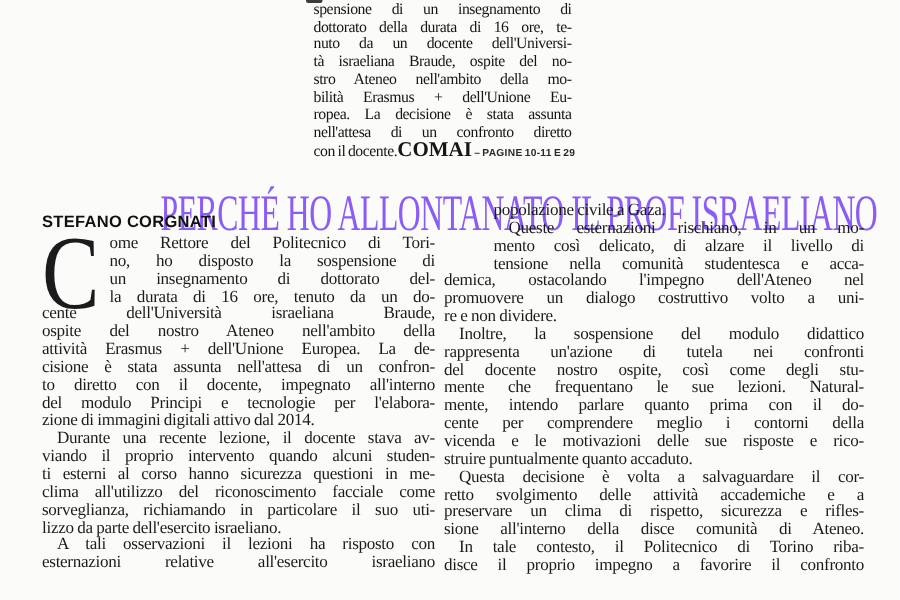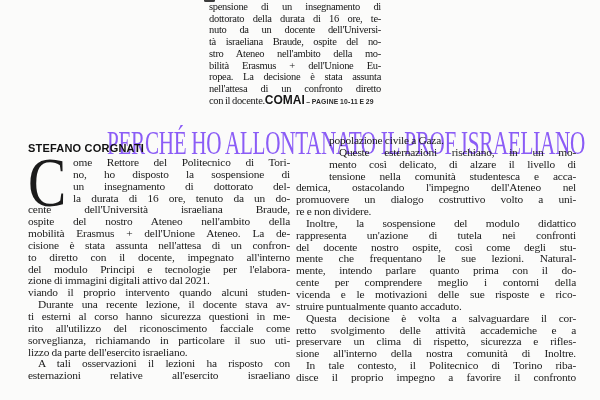--- a/index.html
+++ b/index.html
@@ -12,21 +12,21 @@
   .teaser{
     position:absolute;left:209px;top:1px;width:172px;
     font-size:10.5px;line-height:11.7px;
     letter-spacing:-0.3px;word-spacing:-0.6px;
     color:#161616;
   }
   .frag{position:absolute;left:-5px;top:-2px;width:11px;height:3px;background:#3c3c3c;border-radius:2px;}
   .line{min-height:11.7px;}
   .j{text-align:justify;text-align-last:justify;}
   .t-tail{white-space:nowrap;}
-  .sig{font-family:Liberation Sans, sans-serif;font-weight:bold;font-size:12px;letter-spacing:0;}
+  .sig{font-family:Liberation Serif, serif;font-weight:bold;font-size:14px;letter-spacing:0;}
   .pages{font-family:"Liberation Sans",sans-serif;font-weight:bold;font-size:6.8px;color:#2a2a2a;letter-spacing:0.2px;}
   
   .headline{
     position:absolute;left:95px;top:114px;width:478px;margin:12px;
     font-size:34px;font-weight:normal;color:#8b5cf6;
     white-space:nowrap;line-height:34px;
   }
   .fit{display:inline-block;transform-origin:left center;letter-spacing:-0.5px;}
   
   .byline{
@@ -81,29 +81,29 @@
 
   <div class="col col-left">
     <span class="dropcap">C</span>
     <div>
         <div class="line j d">ome Rettore del Politecnico di Tori-</div>
         <div class="line j d">no, ho disposto la sospensione di</div>
         <div class="line j d">un insegnamento di dottorato del-</div>
         <div class="line j d">la durata di 16 ore, tenuto da un do-</div>
         <div class="line j">cente dell'Università israeliana Braude,</div>
         <div class="line j">ospite del nostro Ateneo nell'ambito della</div>
-        <div class="line j">mobilità Erasmus +  dell'Unione Ateneo. La de-</div>
+        <div class="line j">attività Erasmus +  dell'Unione Europea. La de-</div>
         <div class="line j">cisione è stata assunta nell'attesa di un confron-</div>
         <div class="line j">to diretto con il docente, impegnato all'interno</div>
         <div class="line j">del modulo Principi e tecnologie per l'elabora-</div>
-        <div class="line">zione di immagini digitali attivo dal 2021.</div>
+        <div class="line">zione di immagini digitali attivo dal 2014.</div>
+        <div class="line j i">Durante una recente lezione, il docente stava av-</div>
         <div class="line j">viando il proprio intervento quando alcuni studen-</div>
-        <div class="line j i">Durante una recente lezione, il docente stava av-</div>
         <div class="line j">ti esterni al corso hanno sicurezza questioni in me-</div>
-        <div class="line j">rito all'utilizzo del riconoscimento facciale come</div>
+        <div class="line j">clima all'utilizzo del riconoscimento facciale come</div>
         <div class="line j">sorveglianza, richiamando in particolare il suo uti-</div>
         <div class="line">lizzo da parte dell'esercito israeliano.</div>
         <div class="line j i">A tali osservazioni il lezioni ha risposto con</div>
         <div class="line j">esternazioni relative all'esercito israeliano</div>
       </div>
   </div>
 
   <div class="col col-right">
     <div>
         <div class="line b">popolazione civile a Gaza.</div>
@@ -117,19 +117,19 @@
         <div class="line j">rappresenta un'azione di tutela nei confronti</div>
         <div class="line j">del docente nostro ospite, così come degli stu-</div>
         <div class="line j">mente che frequentano le sue lezioni. Natural-</div>
         <div class="line j">mente, intendo parlare quanto prima con il do-</div>
         <div class="line j">cente per comprendere meglio i contorni della</div>
         <div class="line j">vicenda e le motivazioni delle sue risposte e rico-</div>
         <div class="line">struire puntualmente quanto accaduto.</div>
         <div class="line j i">Questa decisione è volta a salvaguardare il cor-</div>
         <div class="line j">retto svolgimento delle attività accademiche e a</div>
         <div class="line j">preservare un clima di rispetto, sicurezza e rifles-</div>
-        <div class="line j">sione all'interno della nostra comunità di Inoltre.</div>
+        <div class="line j">sione all'interno della disce comunità di Ateneo.</div>
         <div class="line j i">In tale contesto, il Politecnico di Torino riba-</div>
         <div class="line j">disce il proprio impegno a favorire il confronto</div>
       </div>
   </div>
 
 </div>
 
 </body></html>

